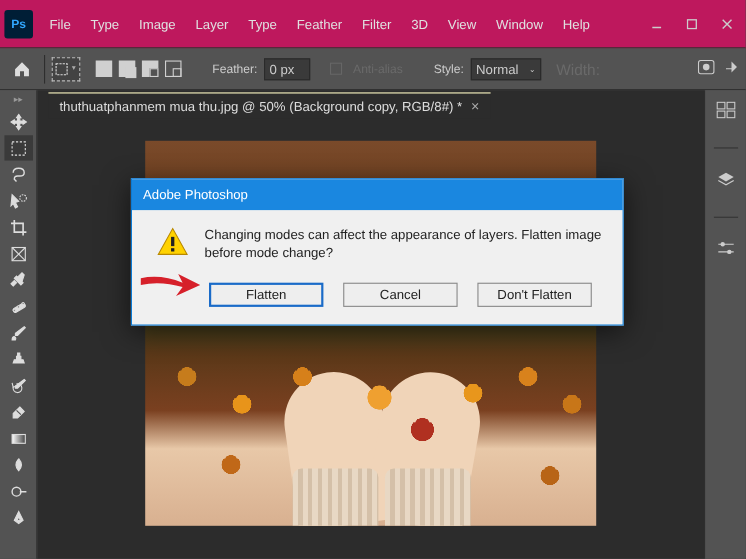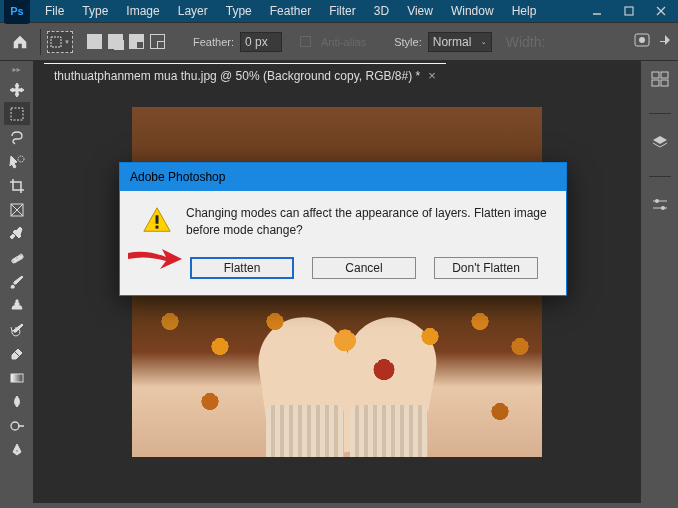--- a/index.html
+++ b/index.html
@@ -1,17 +1,17 @@
 <!DOCTYPE html>
 <html><head>
 <meta charset="utf-8">
 <style>
 *{margin:0;padding:0;box-sizing:border-box;font-family:"Segoe UI",Tahoma,sans-serif;font-size:12px;}
 body{width:678px;height:508px;background:#535353;overflow:hidden;position:relative;}
-.titlebar{height:23px;background:#0c4a6e;display:flex;align-items:center;justify-content:space-between;border-bottom:1px solid #2e2e2e;}
+.titlebar{height:44px;background:#be185d;display:flex;align-items:center;justify-content:space-between;border-bottom:1px solid #2e2e2e;}
 .titlebar-left{display:flex;align-items:center;height:100%;}
 .ps-logo{width:26px;height:26px;margin-left:4px;background:#001e36;color:#31a8ff;display:flex;align-items:center;justify-content:center;font-weight:bold;font-size:11px;border-radius:3px;}
 .menu{display:flex;margin-left:6px;}
 .menu-item{padding:5px 9px;color:#e0e0e0;cursor:default;}
 .win-controls{display:flex;}
 .win-btn{width:30px;height:20px;display:flex;align-items:center;justify-content:center;color:#ccc;margin-right:2px;}
 .win-btn svg{width:10px;height:10px;}
 .options-bar{height:38px;background:#535353;border-bottom:1px solid #2e2e2e;display:flex;align-items:center;padding:0 6px;gap:6px;color:#ccc;}
 .home-btn{width:28px;height:28px;display:flex;align-items:center;justify-content:center;}
 .marquee-sel{width:26px;height:22px;border:1px dashed #bbb;display:flex;align-items:center;justify-content:center;background:#434343;}
@@ -52,21 +52,21 @@
 .hand{position:absolute;bottom:0;width:90px;height:140px;background:#f0d4b8;border-radius:45px 45px 0 0;}
 .hand.left{left:130px;transform:rotate(-8deg);}
 .hand.right{left:210px;transform:rotate(10deg);}
 .sleeve{position:absolute;bottom:0;width:78px;height:52px;background:repeating-linear-gradient(90deg,#e8d8c4,#e8d8c4 5px,#d4c0a8 5px,#d4c0a8 9px);border-radius:8px 8px 0 0;}
 .sleeve.l{left:134px;}
 .sleeve.r{left:218px;}
 .right-panels{width:38px;background:#535353;border-left:1px solid #2e2e2e;display:flex;flex-direction:column;align-items:center;padding-top:8px;gap:18px;}
 .right-panels .pline{width:22px;border-top:1px solid #333;margin-top:6px;}
 .panel-icon{width:20px;height:20px;display:flex;align-items:center;justify-content:center;color:#ccc;}
 .dialog{position:absolute;left:119px;top:162px;width:448px;background:#f0f0f0;box-shadow:0 6px 24px rgba(0,0,0,0.6);border:1px solid #0a7bd6;}
-.dialog-titlebar{height:28px;background:#1a87e0;color:#000000;display:flex;align-items:center;padding:0 10px;font-size:12px;}
+.dialog-titlebar{height:28px;background:#1a87e0;color:#ffffff;display:flex;align-items:center;padding:0 10px;font-size:12px;}
 .dialog-body{padding:14px 14px 16px 22px;}
 .dialog-row{display:flex;gap:14px;}
 .warn-icon{width:30px;height:30px;flex-shrink:0;}
 .warn-icon svg{width:30px;height:30px;}
 .dialog-msg{color:#222;font-size:12px;line-height:1.4;}
 .dialog-buttons{display:flex;gap:18px;margin-top:18px;margin-left:48px;}
 .dlg-btn{width:104px;height:22px;background:#eee;border:1px solid #888;color:#222;font-size:12px;cursor:default;display:flex;align-items:center;justify-content:center;}
 .dlg-btn.primary{border:2px solid #1a6bc8;}
 .arrow{position:absolute;left:126px;top:245px;width:58px;height:26px;pointer-events:none;}
 .arrow svg{width:58px;height:26px;}

